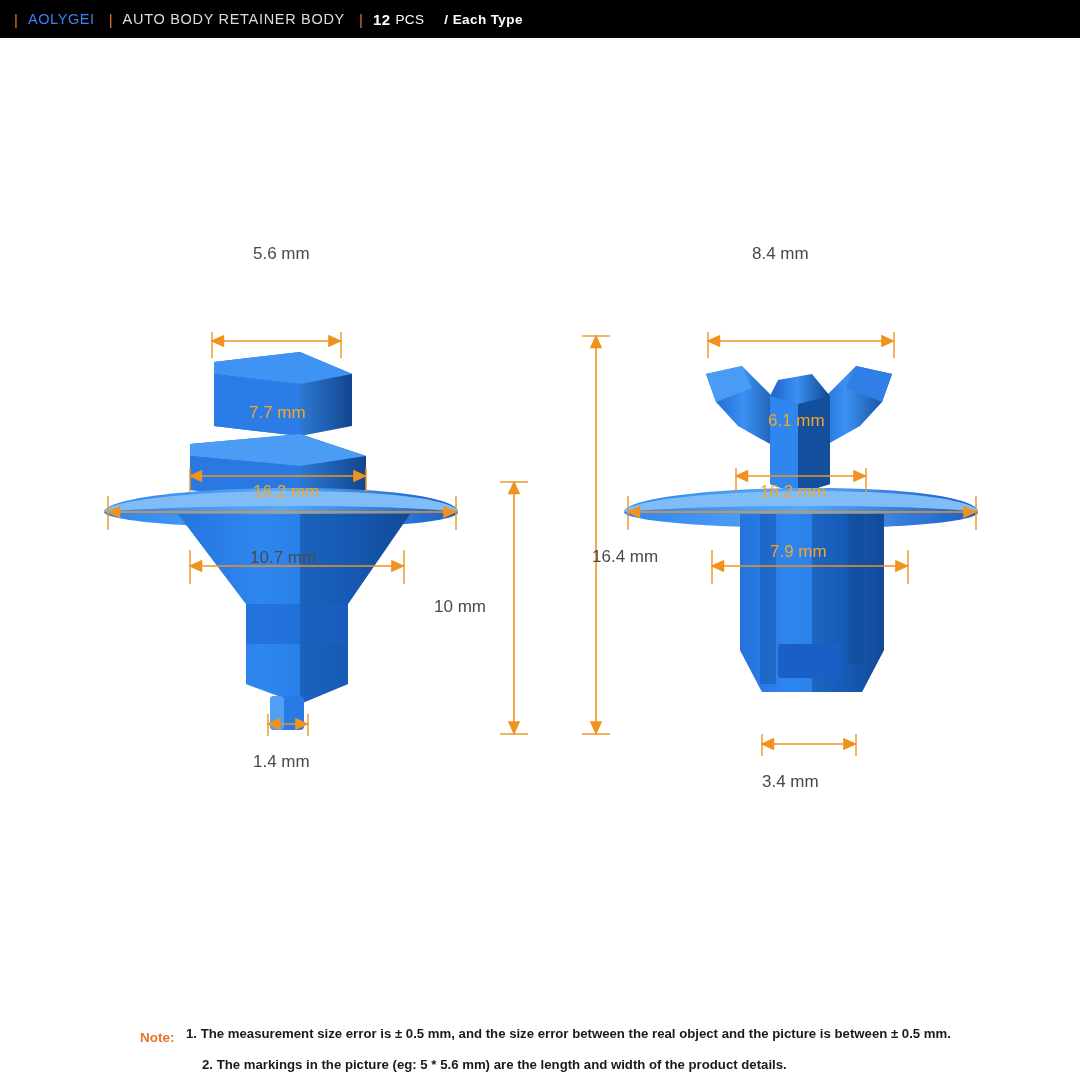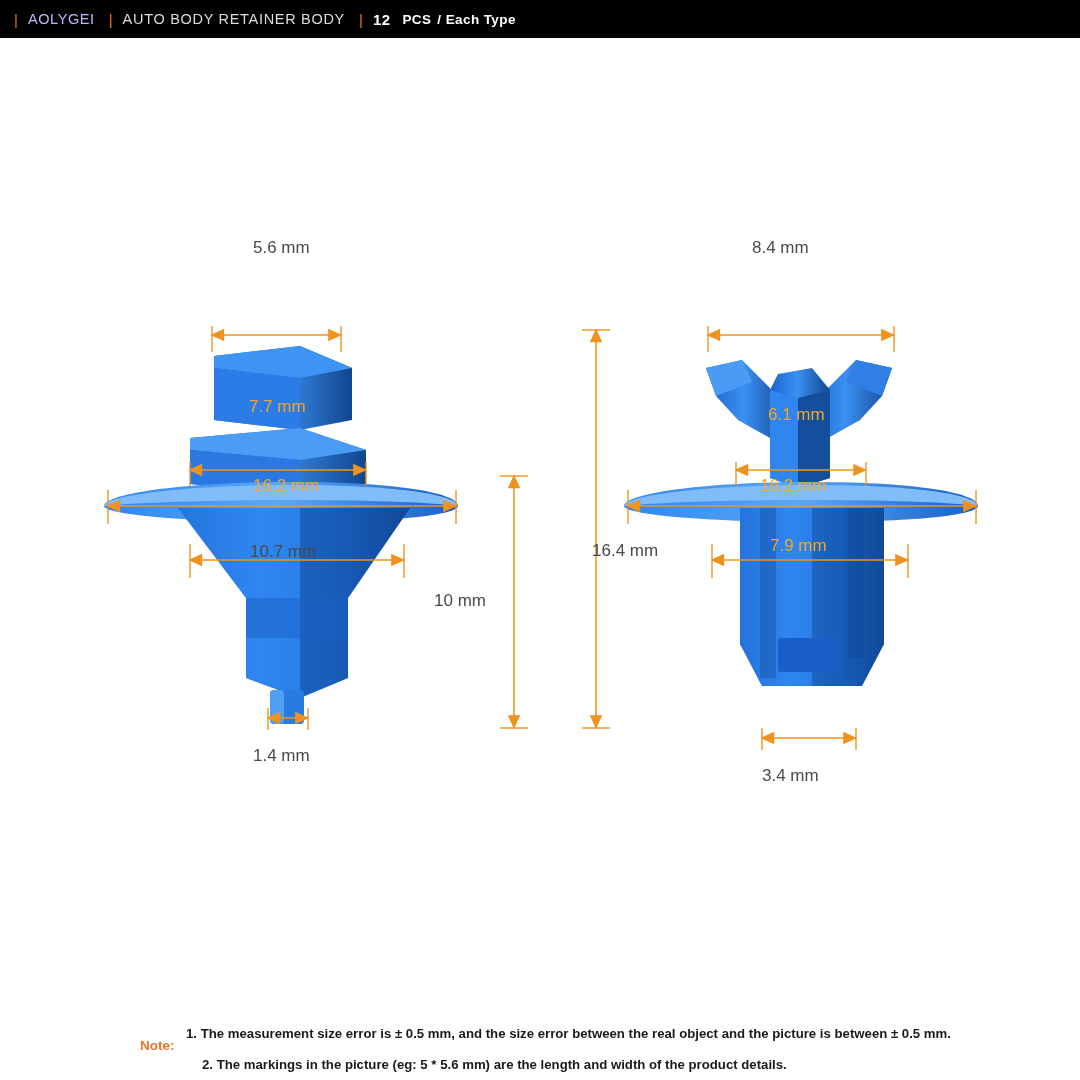--- a/index.html
+++ b/index.html
@@ -11,50 +11,50 @@
 
   
   #header-bar{
     position:absolute;left:0;top:0;width:1080px;height:38px;
     background:#000000;display:flex;align-items:center;
   }
   .hdr-sep{
     color:#e8742a;font-size:15px;margin:0 10px 0 14px;line-height:1;
   }
   #brand-name{
-    color:#c4b5fd;font-size:14.5px;letter-spacing:.6px;font-weight:400;
+    color:#3b82f6;font-size:14.5px;letter-spacing:.6px;font-weight:400;
   }
   #header-subtitle{
     color:#dcdcdc;font-size:14.5px;letter-spacing:.7px;font-weight:400;
   }
   #qty-count{color:#ffffff;font-size:15px;font-weight:700;letter-spacing:.4px;}
-  #qty-unit{color:#ffffff;font-size:13.5px;font-weight:700;letter-spacing:.4px;margin-left:12px;}
-  #qty-each{color:#ffffff;font-size:13.5px;font-weight:700;letter-spacing:.4px;margin-left:6px;}
+  #qty-unit{color:#ffffff;font-size:13.5px;font-weight:400;letter-spacing:.4px;margin-left:5px;}
+  #qty-each{color:#ffffff;font-size:13.5px;font-weight:700;letter-spacing:.4px;margin-left:20px;}
 
   
-  #diagram-area{position:absolute;left:0;top:38px;width:876px;height:960px;}
+  #diagram-area{position:absolute;left:0;top:44px;width:876px;height:960px;}
   svg#diagram-svg{display:block;}
 
   .dim-label{
     fill:#4a4a4a;font-family:"Liberation Sans", sans-serif;font-size:17px;
   }
   .dim-label-inv{
     fill:#f6a623;font-family:"Liberation Sans", sans-serif;font-size:17px;
   }
   .dim-line{stroke:#f0931e;stroke-width:1.6;fill:none;}
   .dim-tick{stroke:#f0931e;stroke-width:1.4;}
 
   
   #notes{
     position:absolute;left:0;top:1010px;width:1080px;
     text-align:left;
   }
   #note-label{
     color:#e8742a;font-size:13.5px;font-weight:700;
-    position:absolute;left:140px;top:20px;margin-top:8px;
+    position:absolute;left:140px;top:20px;
   }
   .note-line{
     color:#1a1a1a;font-size:13.2px;font-weight:700;position:absolute;
   }
   #note-line-1{left:186px;top:16px;}
   #note-line-2{left:202px;top:47px;}
 </style>
 </head>
 <body>
 

